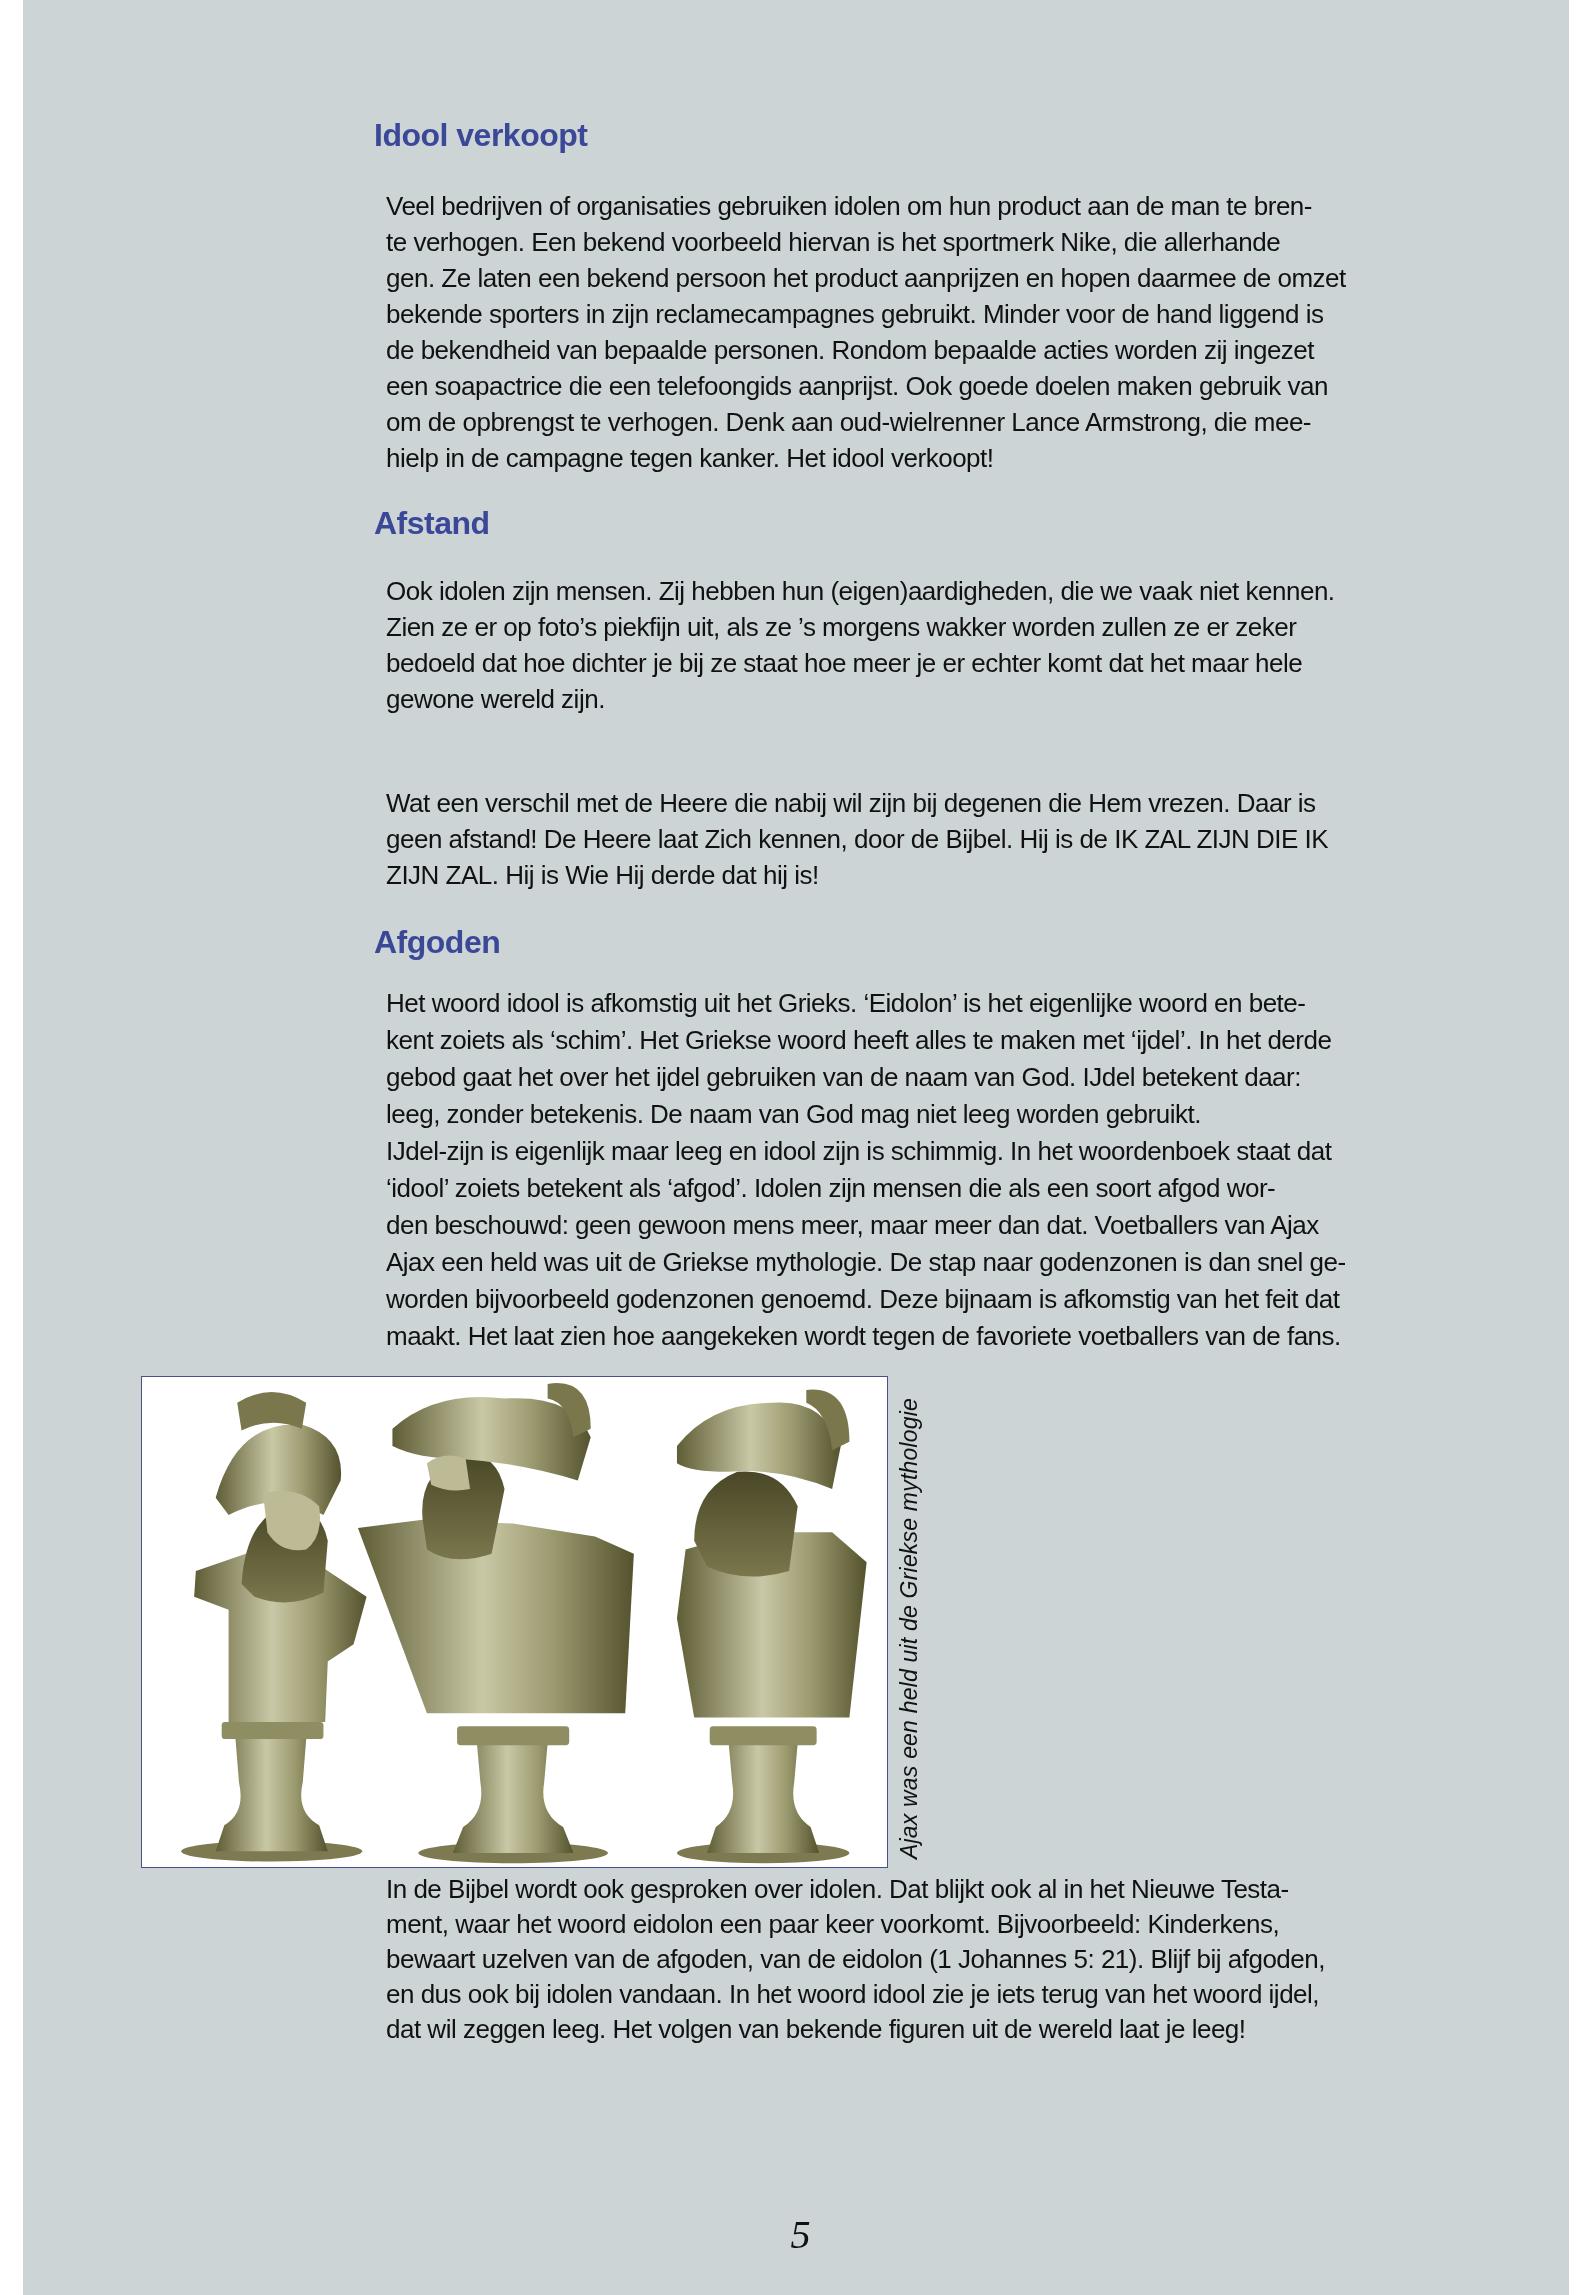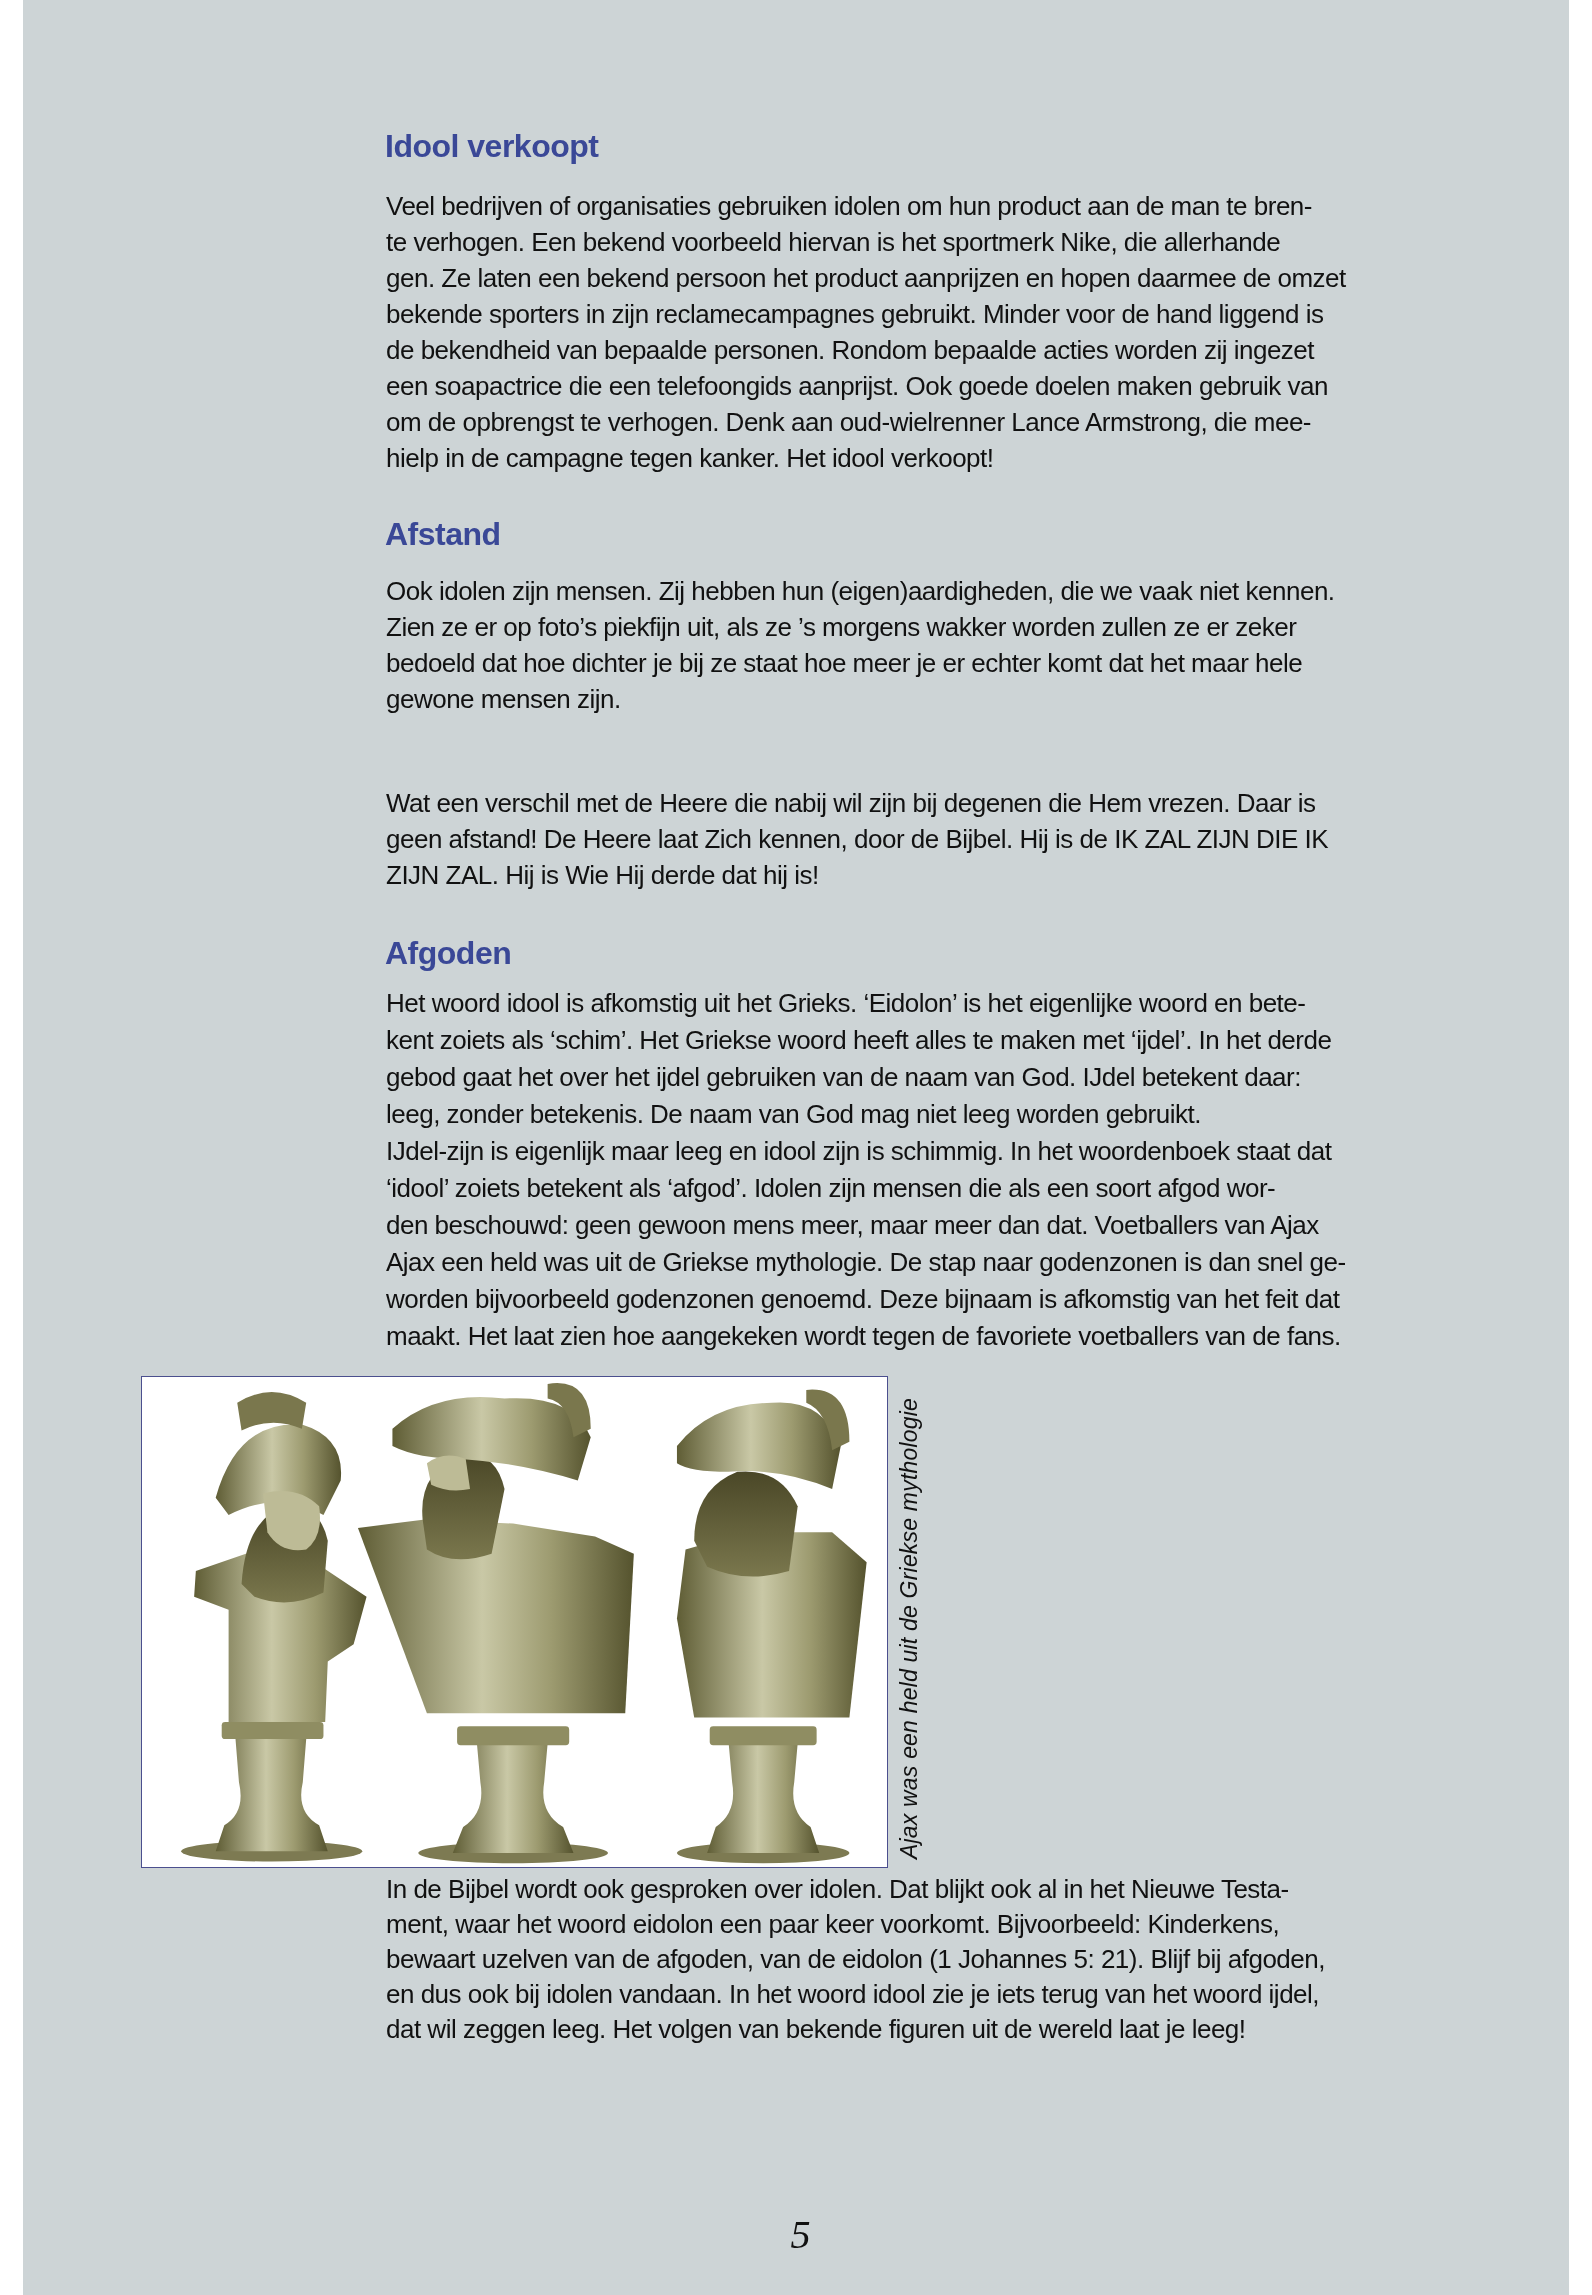--- a/index.html
+++ b/index.html
@@ -6,21 +6,21 @@
   body {
     width: 1592px; height: 2295px; background: #ffffff;
     position: relative; overflow: hidden;
     font-family: "Liberation Sans", "DejaVu Sans", sans-serif;
   }
   .page {
     position: absolute; left: 23px; top: 0; width: 1546px; height: 2295px;
     background: #cdd4d6;
   }
   .heading {
-    position: absolute; left: 374px; margin: 11px;
+    position: absolute; left: 374px; margin: 0;
     font-family: "Liberation Sans", sans-serif;
     font-weight: bold; font-size: 32px; color: #3a4897;
     letter-spacing: -0.5px; white-space: nowrap; line-height: 1;
   }
   .para {
     position: absolute; left: 374px; margin: 12px;
     font-size: 26px; color: #111111; line-height: 36px;
     letter-spacing: -0.5px;
   }
   .para .line { display: block; white-space: nowrap; }
@@ -56,21 +56,21 @@
   <span class="line">een soapactrice die een telefoongids aanprijst. Ook goede doelen maken gebruik van</span>
   <span class="line">om de opbrengst te verhogen. Denk aan oud-wielrenner Lance Armstrong, die mee-</span>
   <span class="line">hielp in de campagne tegen kanker. Het idool verkoopt!</span>
 </p>
 
 <h2 class="heading" style="top:507px">Afstand</h2>
 <p class="para" style="top:561px">
   <span class="line">Ook idolen zijn mensen. Zij hebben hun (eigen)aardigheden, die we vaak niet kennen.</span>
   <span class="line">Zien ze er op foto’s piekfijn uit, als ze ’s morgens wakker worden zullen ze er zeker</span>
   <span class="line">bedoeld dat hoe dichter je bij ze staat hoe meer je er echter komt dat het maar hele</span>
-  <span class="line">gewone mensen zijn.</span>
+  <span class="line">gewone wereld zijn.</span>
 </p>
 <p class="para" style="top:773px">
   <span class="line">Wat een verschil met de Heere die nabij wil zijn bij degenen die Hem vrezen. Daar is</span>
   <span class="line">geen afstand! De Heere laat Zich kennen, door de Bijbel. Hij is de IK ZAL ZIJN DIE IK</span>
   <span class="line">ZIJN ZAL. Hij is Wie Hij derde dat hij is!</span>
 </p>
 
 <h2 class="heading" style="top:926px">Afgoden</h2>
 <p class="para" style="top:973px; line-height:37px">
   <span class="line">Het woord idool is afkomstig uit het Grieks. ‘Eidolon’ is het eigenlijke woord en bete-</span>

